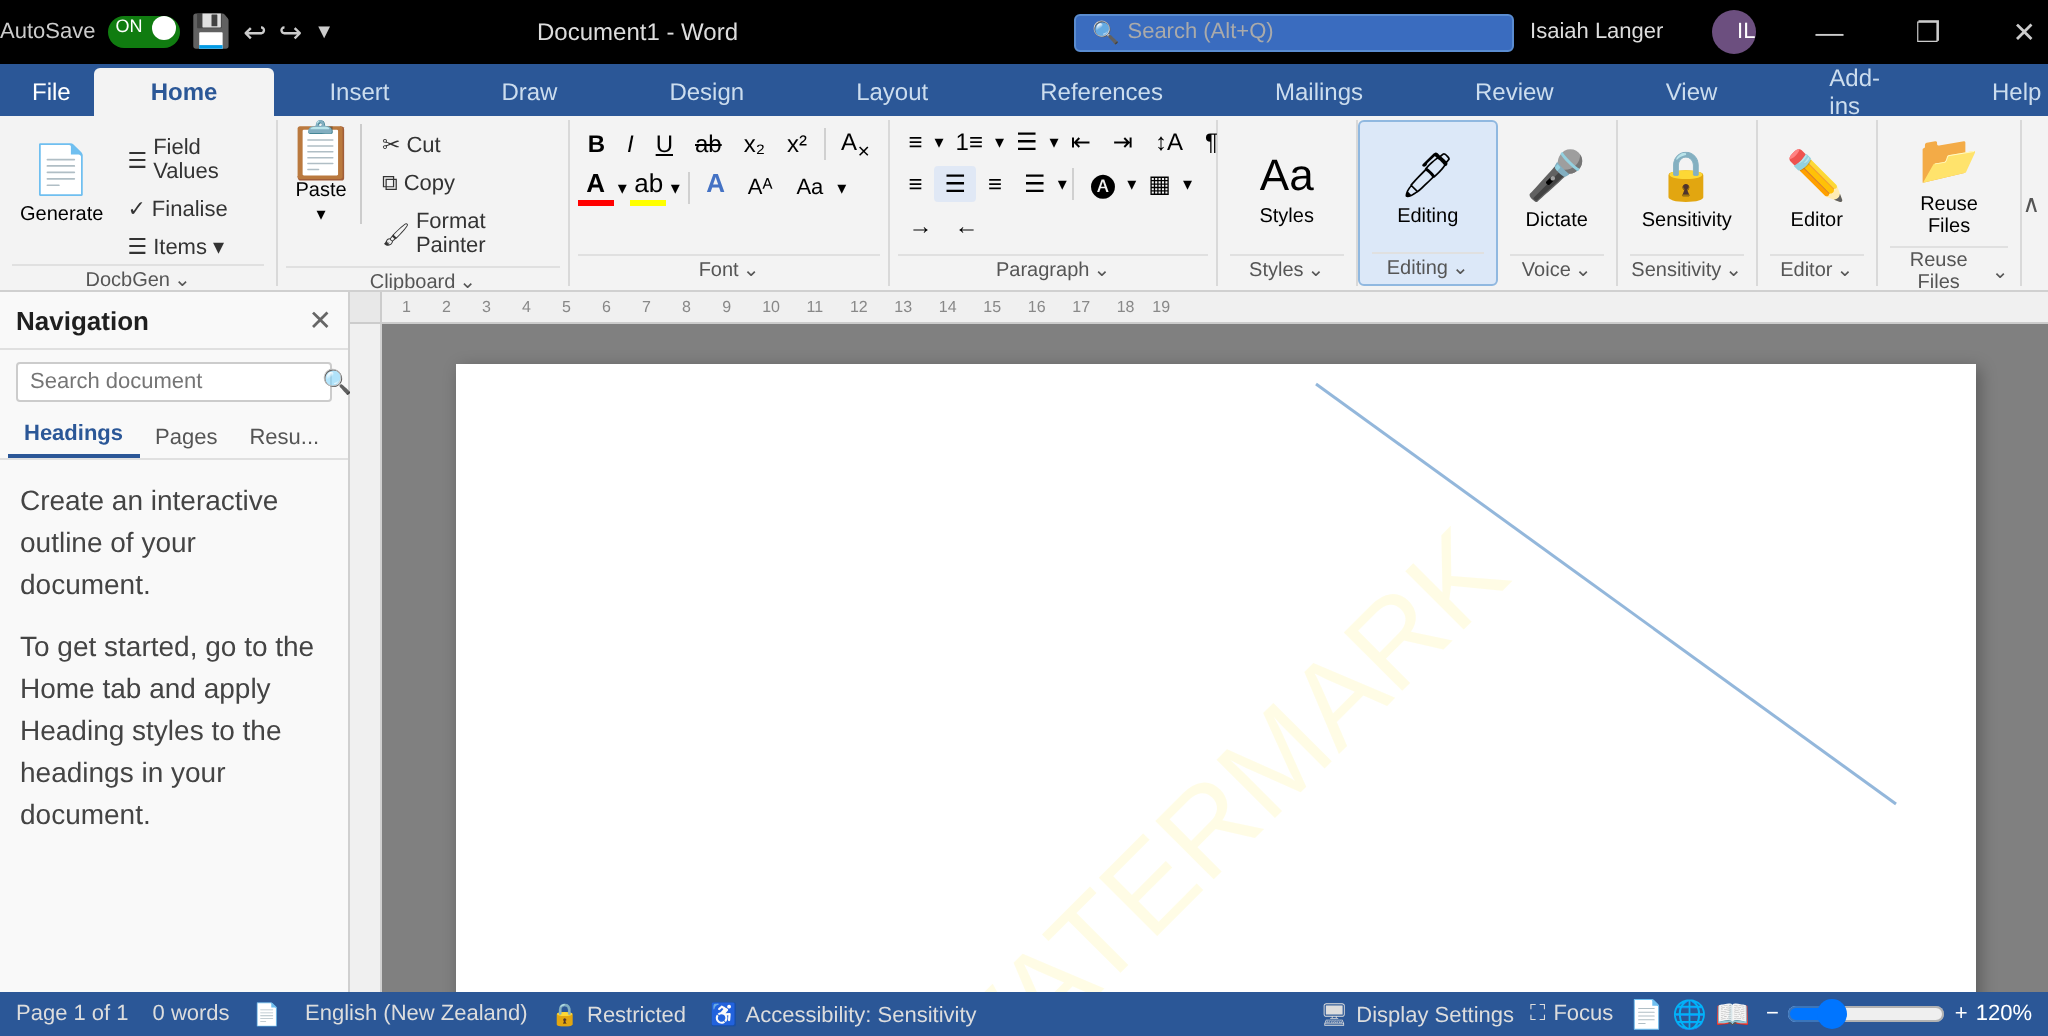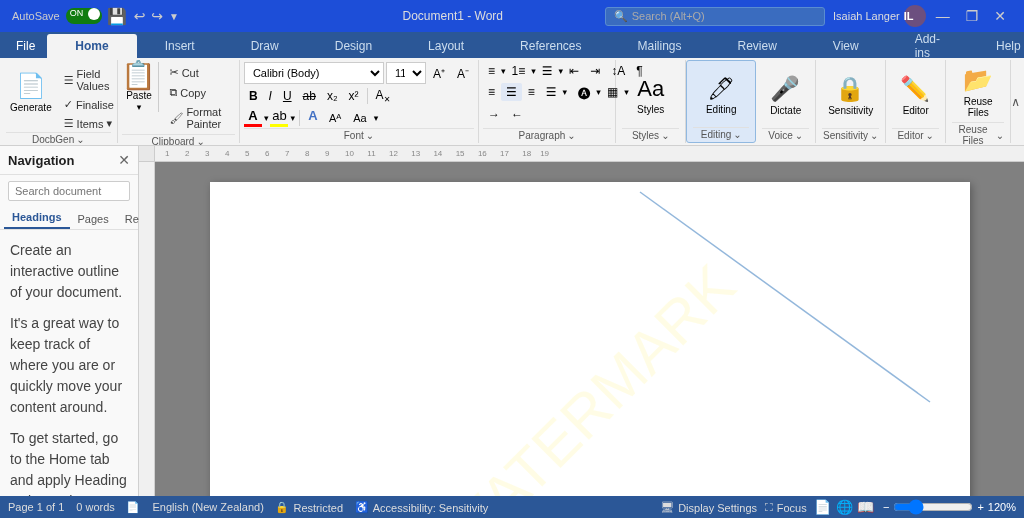--- a/index.html
+++ b/index.html
@@ -1,25 +1,25 @@
 <!DOCTYPE html>
 <html><head>
   <meta charset="utf-8">
   <style>
     * { box-sizing: border-box; margin: 0; padding: 0; }
     body { font-family: 'Segoe UI', Arial, sans-serif; font-size: 12px; background: #f3f3f3; overflow: hidden; width: 1024px; height: 518px; }
 
     
     .title-bar {
-      background: #1d4ed8;
+      background: #000000;
       color: white;
       height: 32px;
       display: flex;
       align-items: center;
-      padding: 0 12px;
+      padding: 0 0;
       gap: 8px;
     }
     .title-bar-left { display: flex; align-items: center; gap: 6px; flex: 1; }
     .autosave-label { font-size: 11px; color: #ccc; }
     .autosave-toggle {
       background: #107c10;
       border-radius: 10px;
       width: 36px;
       height: 16px;
       display: flex;
@@ -28,45 +28,45 @@
       position: relative;
     }
     .autosave-toggle-knob {
       background: white;
       border-radius: 50%;
       width: 12px;
       height: 12px;
       margin-left: auto;
     }
     .autosave-on { font-size: 9px; color: white; position: absolute; left: 4px; }
-    .title-bar-title { flex: 1; text-align: center; font-size: 12px; color: #ddd; }
+    .title-bar-title { flex: 1; font-size: 12px; color: #ddd; }
     .title-bar-search {
       background: #3a6cbf;
       border: 1px solid #5a8cd0;
       border-radius: 3px;
       display: flex;
       align-items: center;
       padding: 2px 8px;
       gap: 4px;
       color: #ccc;
       font-size: 11px;
       width: 220px;
     }
-    .title-bar-right { display: flex; align-items: center; gap: 4px; }
+    .title-bar-right { display: flex; align-items: center; gap: 24px; }
     .user-badge {
       background: #6c4f7f;
       border-radius: 50%;
       width: 22px;
       height: 22px;
       display: flex;
       align-items: center;
-      justify-content: flex-start;
+      justify-content: flex-end;
       color: white;
       font-size: 11px;
-      font-weight: bold;
+      font-weight: normal;
     }
     .win-btn { color: #ccc; font-size: 14px; cursor: pointer; padding: 0 6px; }
 
     
     .ribbon-tabs {
       background: #2b5797;
       display: flex;
       align-items: flex-end;
       padding-left: 4px;
       height: 26px;
@@ -197,21 +197,21 @@
       justify-content: center;
       padding: 4px 6px;
       cursor: pointer;
       border-radius: 3px;
       gap: 2px;
       min-height: 60px;
     }
 
     
     .nav-panel {
-      width: 139px;
+      width: 175px;
       background: #f9f9f9;
       border-right: 1px solid #d0d0d0;
       display: flex;
       flex-direction: column;
       height: 100%;
     }
     .nav-header {
       display: flex;
       align-items: center;
       justify-content: space-between;
@@ -445,30 +445,20 @@
     </div>
     <div class="ribbon-group-bottom">
       <span>Clipboard</span>
       <span>⌄</span>
     </div>
   </div>
 
   <div style="display:flex;flex-direction:column;justify-content:space-between;padding:2px 4px;border-right:1px solid #d9d9d9;">
     <div style="flex:1;display:flex;flex-direction:column;gap:2px;">
 
-      <div style="display:flex;align-items:center;gap:2px;">
-        <select class="font-select">
-          <option>Calibri (Body)</option>
-        </select>
-        <select class="font-size-select">
-          <option>11</option>
-        </select>
-        <button class="font-btn" title="Increase Font Size">A⁺</button>
-        <button class="font-btn" title="Decrease Font Size">A⁻</button>
-      </div>
 
       <div style="display:flex;align-items:center;gap:1px;">
         <button class="font-btn bold">B</button>
         <button class="font-btn italic">I</button>
         <button class="font-btn underline">U</button>
         <button class="font-btn" style="text-decoration:line-through;">ab</button>
         <button class="font-btn">x₂</button>
         <button class="font-btn">x²</button>
         <div style="width:1px;background:#d0d0d0;height:16px;margin:0 2px;"></div>
         <button class="font-btn">A<sub style="font-size:8px;">✕</sub></button>
@@ -635,21 +625,20 @@
       <span style="color:#555;font-size:12px;">🔍</span>
       <span style="font-size:9px;color:#555;">▾</span>
     </div>
     <div class="nav-tabs">
       <div class="nav-tab active">Headings</div>
       <div class="nav-tab">Pages</div>
       <div class="nav-tab">Resu...</div>
     </div>
     <div class="nav-content">
       <p>Create an interactive outline of your document.</p>
-      <p>It's a great way to keep track of where you are or quickly move your content around.</p>
       <p>To get started, go to the Home tab and apply Heading styles to the headings in your document.</p>
     </div>
   </div>
 
   <div class="doc-main">
 
     <div style="display:flex;height:16px;background:#f0f0f0;border-bottom:1px solid #ccc;">
       <div style="width:16px;background:#e8e8e8;border-right:1px solid #ccc;flex-shrink:0;"></div>
       <div style="flex:1;overflow:hidden;display:flex;align-items:center;padding-left:10px;font-size:8px;color:#888;">
         <span>1&nbsp;&nbsp;&nbsp;&nbsp;&nbsp;&nbsp;&nbsp;2&nbsp;&nbsp;&nbsp;&nbsp;&nbsp;&nbsp;&nbsp;3&nbsp;&nbsp;&nbsp;&nbsp;&nbsp;&nbsp;&nbsp;4&nbsp;&nbsp;&nbsp;&nbsp;&nbsp;&nbsp;&nbsp;5&nbsp;&nbsp;&nbsp;&nbsp;&nbsp;&nbsp;&nbsp;6&nbsp;&nbsp;&nbsp;&nbsp;&nbsp;&nbsp;&nbsp;7&nbsp;&nbsp;&nbsp;&nbsp;&nbsp;&nbsp;&nbsp;8&nbsp;&nbsp;&nbsp;&nbsp;&nbsp;&nbsp;&nbsp;9&nbsp;&nbsp;&nbsp;&nbsp;&nbsp;&nbsp;&nbsp;10&nbsp;&nbsp;&nbsp;&nbsp;&nbsp;&nbsp;11&nbsp;&nbsp;&nbsp;&nbsp;&nbsp;&nbsp;12&nbsp;&nbsp;&nbsp;&nbsp;&nbsp;&nbsp;13&nbsp;&nbsp;&nbsp;&nbsp;&nbsp;&nbsp;14&nbsp;&nbsp;&nbsp;&nbsp;&nbsp;&nbsp;15&nbsp;&nbsp;&nbsp;&nbsp;&nbsp;&nbsp;16&nbsp;&nbsp;&nbsp;&nbsp;&nbsp;&nbsp;17&nbsp;&nbsp;&nbsp;&nbsp;&nbsp;&nbsp;18&nbsp;&nbsp;&nbsp;&nbsp;19</span>

